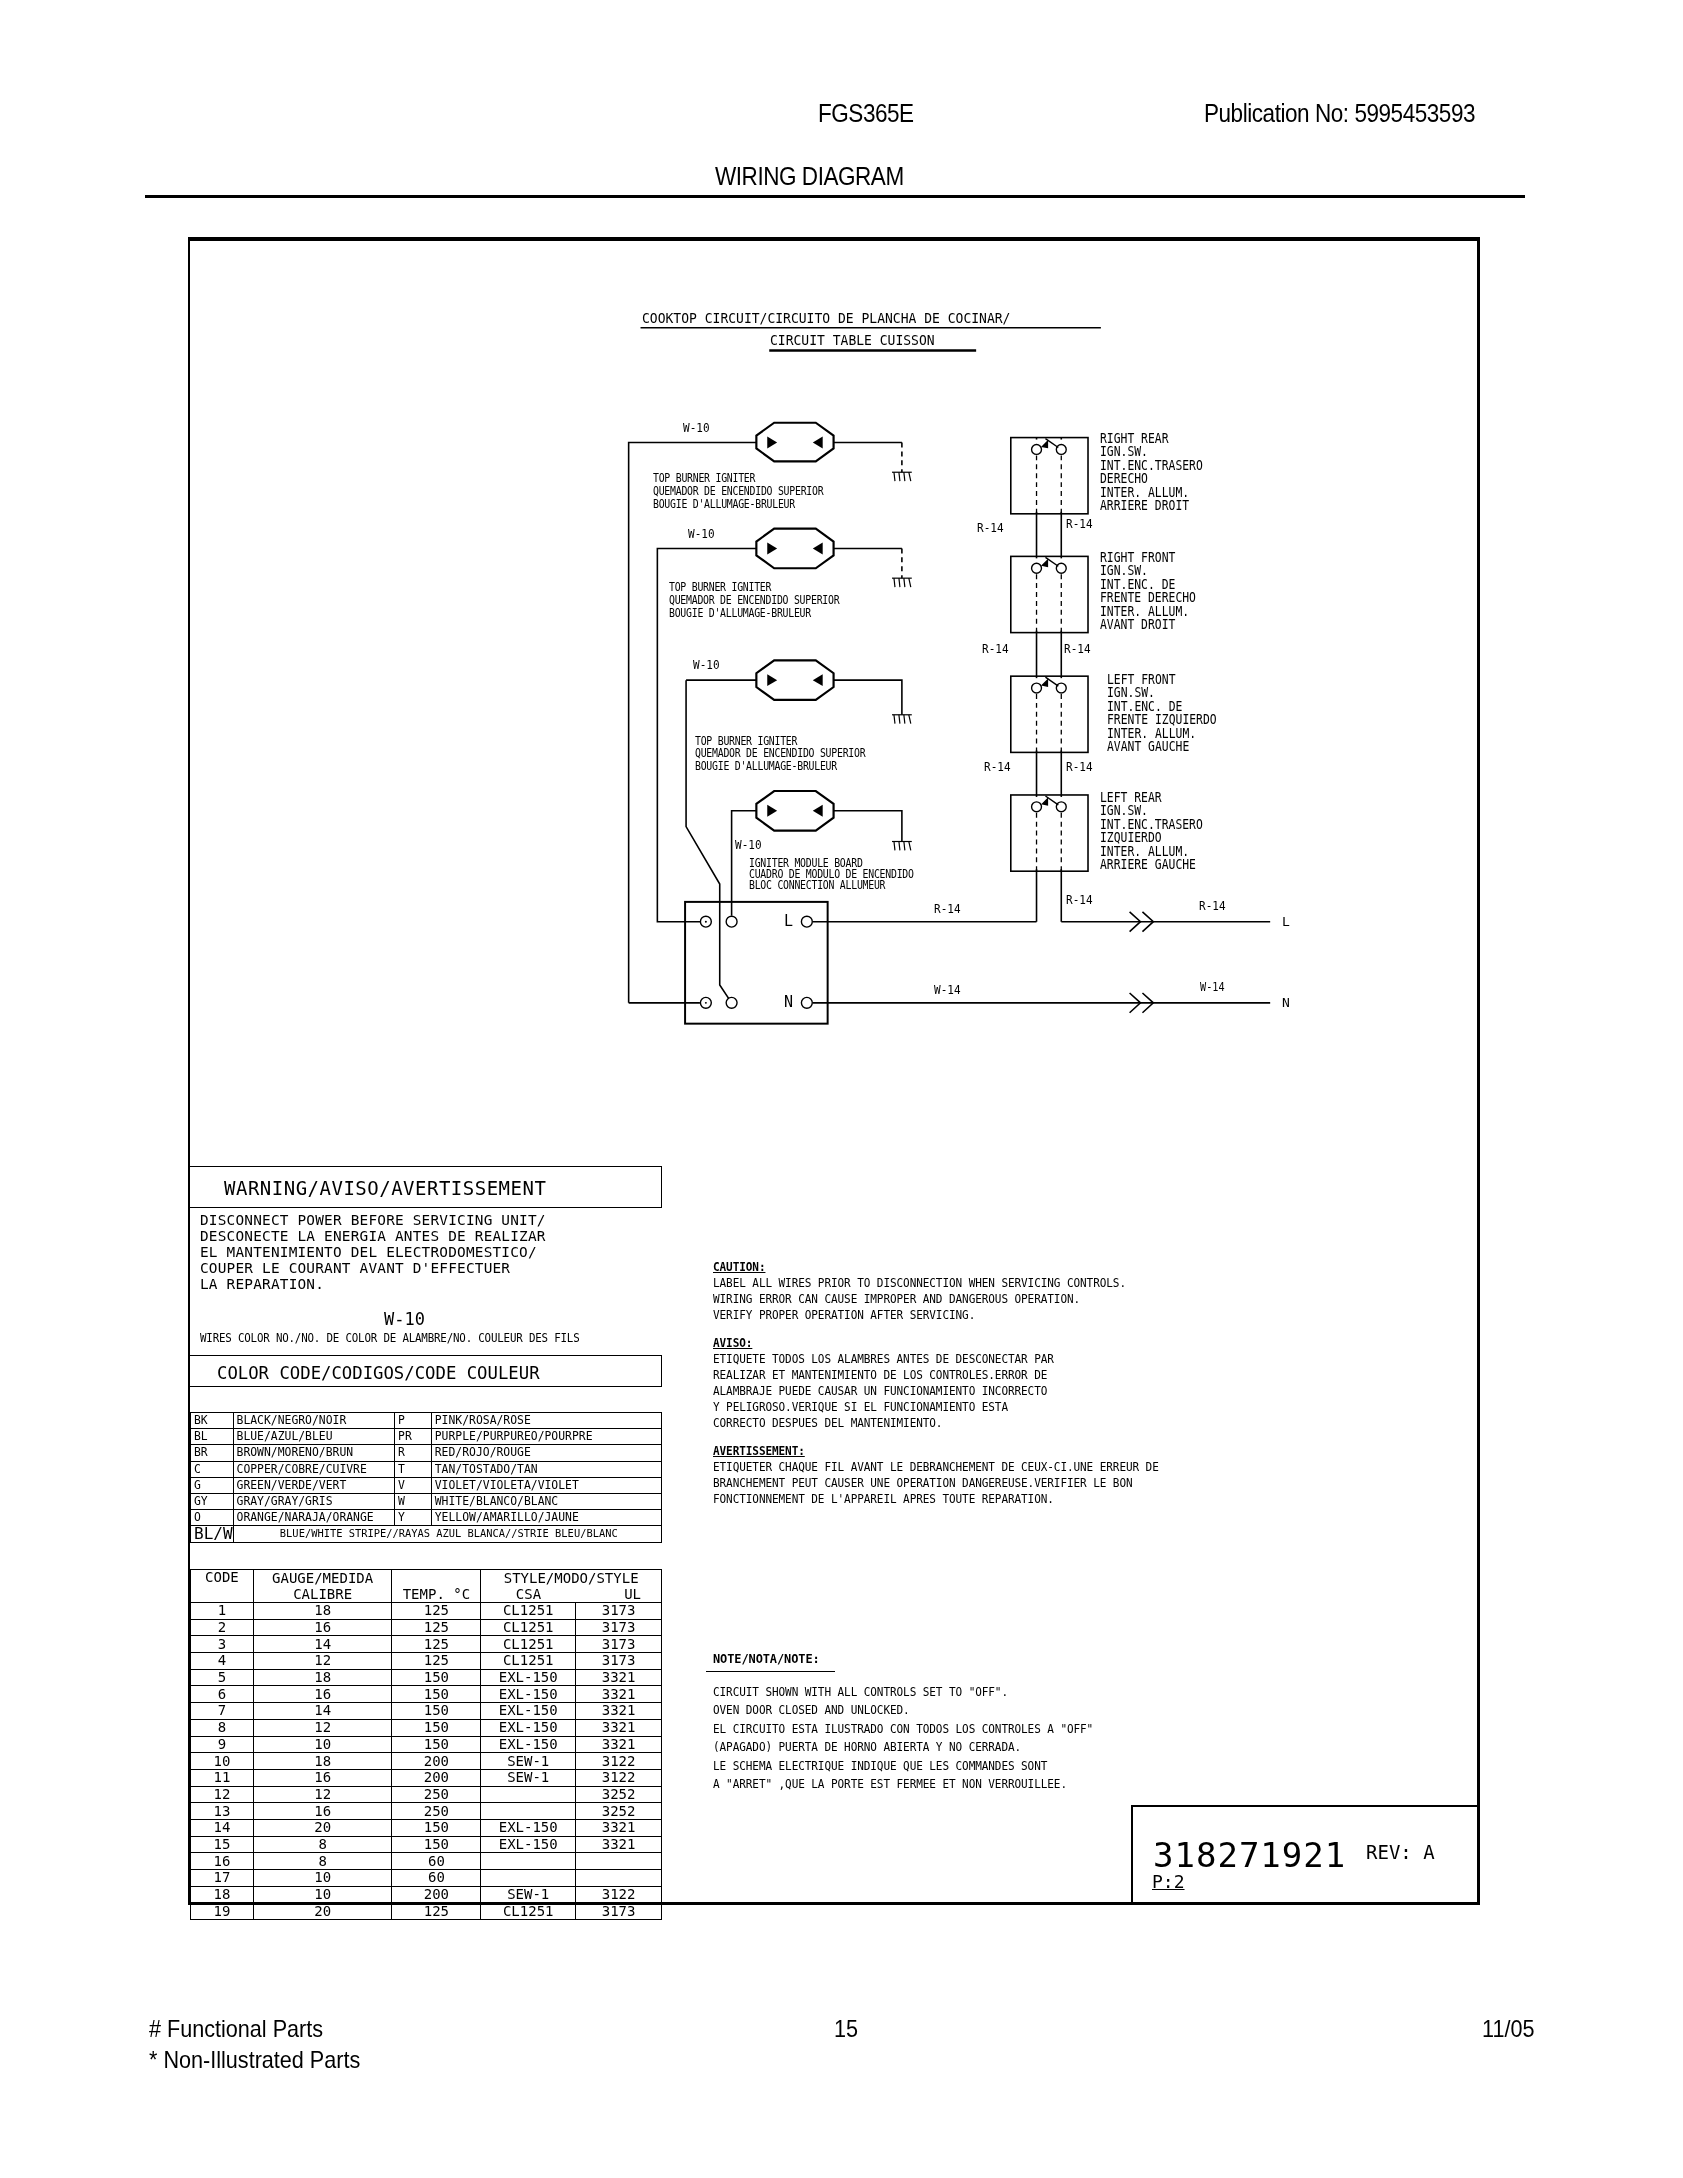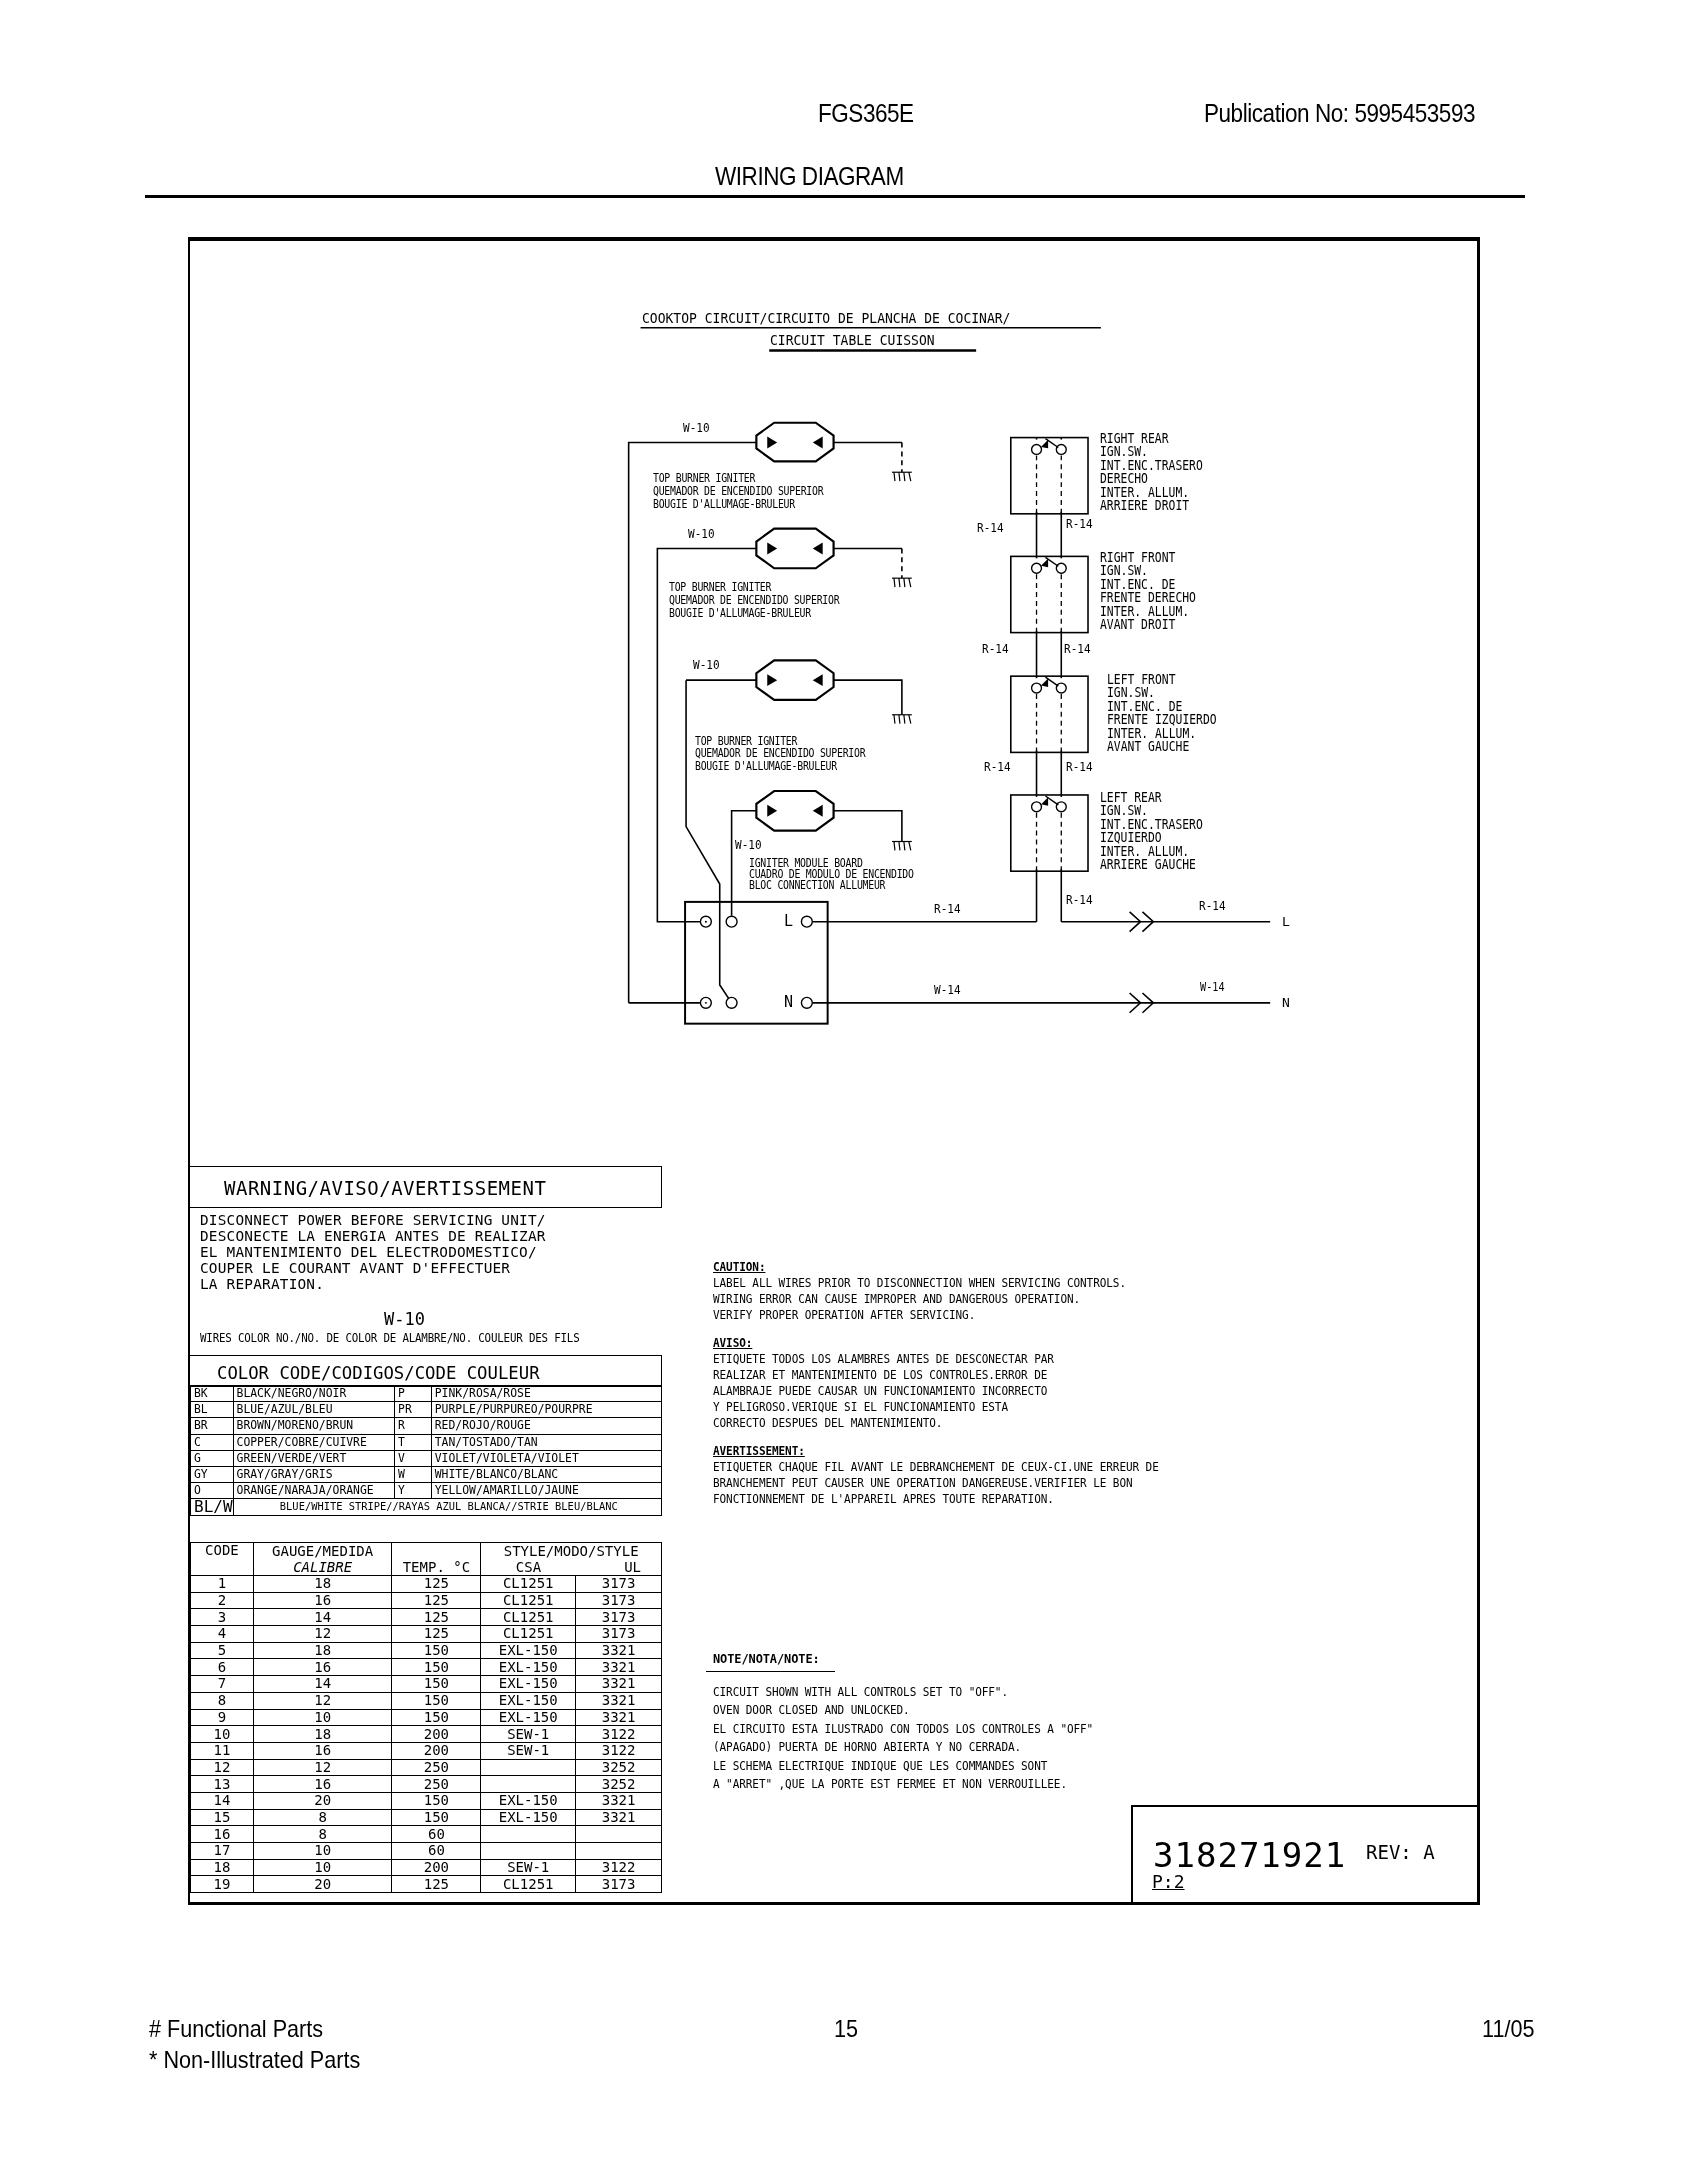--- a/index.html
+++ b/index.html
@@ -14,21 +14,21 @@
   .lbl{font-size:12px;letter-spacing:-0.3px;transform:scaleX(0.82);transform-origin:left top;}
   .sw{font-size:13.4px;line-height:13.4px;transform:scaleX(0.85);transform-origin:left top;}
   .wire{font-size:13px;transform:scaleX(0.85);transform-origin:left top;}
   .warnh{position:absolute;left:190px;top:1166px;width:471px;height:40px;border-top:1px solid #000;border-bottom:1px solid #000;border-right:1px solid #000;}
   .warnh span{position:absolute;left:34px;top:10px;font-size:19px;letter-spacing:0.5px;}
   .warntext{position:absolute;left:200px;top:1212px;font-size:14.4px;line-height:16px;letter-spacing:0.2px;}
   .w10{position:absolute;left:384px;top:1309px;font-size:17px;}
   .wcolor{position:absolute;left:200px;top:1331px;font-size:11.4px;letter-spacing:-0.2px;transform:scaleX(0.95);transform-origin:left top;}
   .cch{position:absolute;left:190px;top:1355px;width:471px;height:30px;border-top:1px solid #000;border-bottom:1px solid #000;border-right:1px solid #000;}
   .cch span{position:absolute;left:27px;top:7px;font-size:17.3px;}
-  table{border-collapse:collapse;position:absolute;font-family:"DejaVu Sans Mono","Liberation Mono",monospace;}
+  table{border-collapse:collapse;position:absolute;font-family:"DejaVu Sans Mono","Liberation Mono",monospace;margin-top:27px;}
   td{border:1px solid #000;padding:0 0 0 3px;white-space:nowrap;overflow:hidden;}
   .ctab{left:190px;top:1385px;width:472px;font-size:11.4px;}
   .ctab td{height:15.2px;line-height:15px;}
   .gtab{left:190px;top:1542px;width:472px;font-size:14px;}
   .gtab td{height:15.7px;line-height:15px;text-align:center;padding:0;}
   .gtab .hd td{height:16px;font-size:14px;}
   .notes{position:absolute;left:713px;font-size:12px;line-height:16px;letter-spacing:-0.1px;transform:scaleX(0.92);transform-origin:left top;}
   .nh{font-weight:bold;text-decoration:underline;}
   .notebox{position:absolute;left:1131px;top:1805px;width:347px;height:96px;border-top:2px solid #000;border-left:2px solid #000;}
   .docno{position:absolute;left:1153px;top:1838px;font-size:34px;letter-spacing:1px;}
@@ -344,21 +344,21 @@
       <col style="width:86px">
     </colgroup>
   <tbody>
     <tr class="hd">
       <td rowspan="2" style="vertical-align:top;">CODE</td>
       <td style="border-bottom:none;">GAUGE/MEDIDA</td>
       <td style="border-bottom:none;"></td>
       <td colspan="2" style="border-bottom:none;">STYLE/MODO/STYLE</td>
     </tr>
     <tr class="hd">
-      <td style="border-top:none;font-style:italic;">CALIBRE</td>
+      <td style="border-top:none;">CALIBRE</td>
       <td style="border-top:none;">TEMP. °C</td>
       <td style="border-top:none;border-right:none;">CSA</td>
       <td style="border-top:none;border-left:none;text-align:right;padding-right:20px;">UL</td>
     </tr>
     <tr>
         <td>1</td>
         <td>18</td>
         <td>125</td>
         <td>CL1251</td>
         <td>3173</td>

